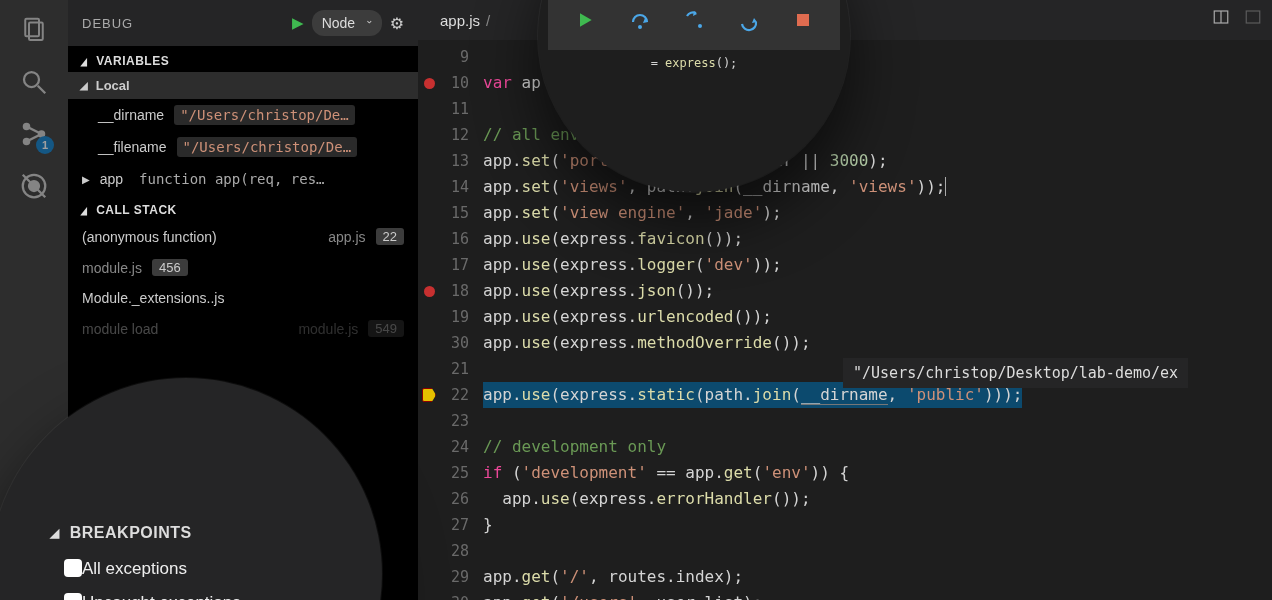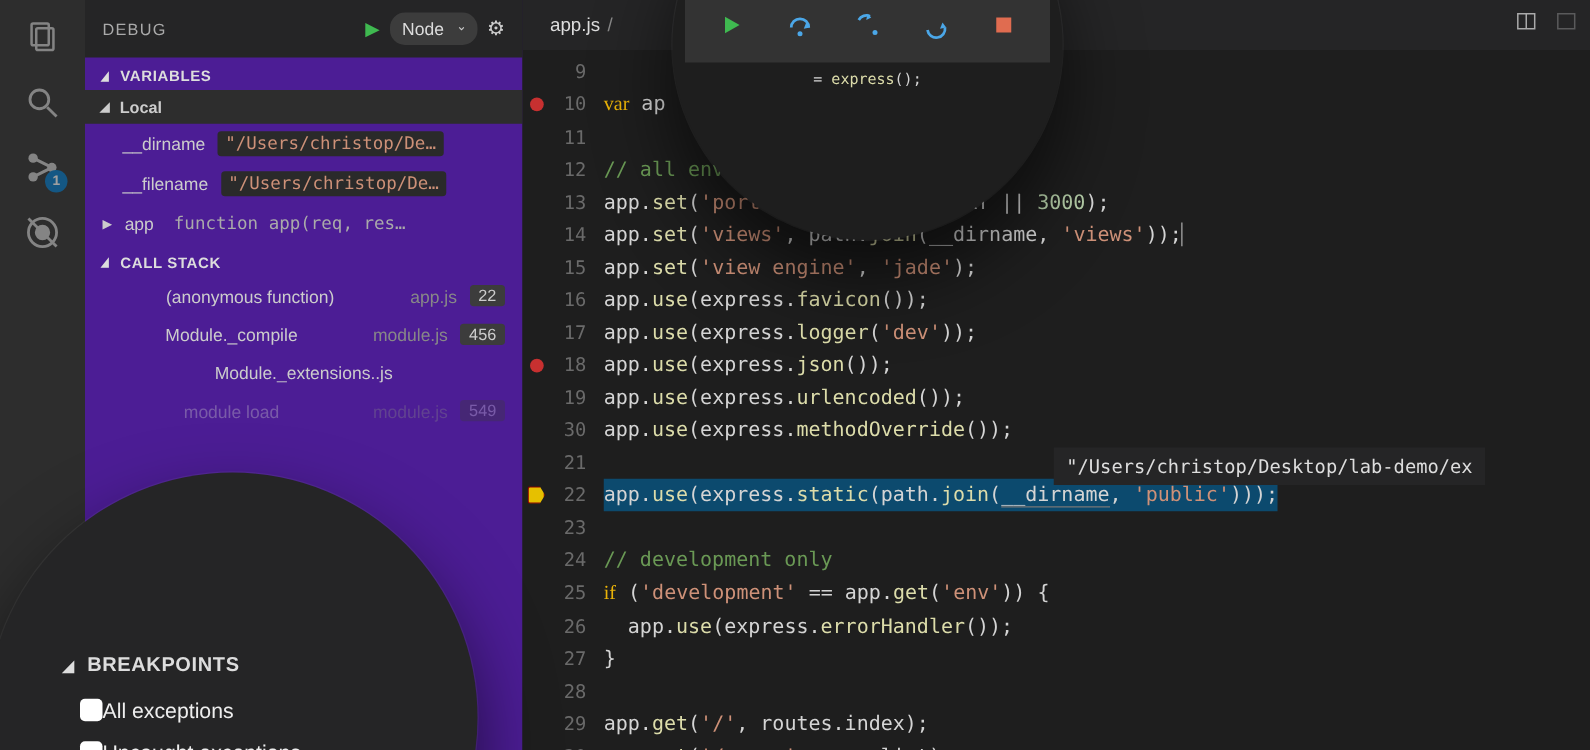--- a/index.html
+++ b/index.html
@@ -21,21 +21,21 @@
 .badge {
   position:absolute; bottom:-2px; right:-2px;
   background:#007acc; color:#fff; border-radius:10px;
   min-width:18px; height:18px; font-size:11px; font-weight:600;
   display:flex; align-items:center; justify-content:center;
 }
 
 
 .side-panel {
   position:absolute; left:68px; top:0; width:350px; height:100%;
-  background:#4c1d95;
+  background:#000000;
 }
 .debug-header {
   height:46px; display:flex; align-items:center; padding:0 14px; gap:8px;
   background:#252526;
 }
 .debug-title { font-size:13px; letter-spacing:1px; color:#aaa; flex:1;}
 .run-tri { color:#3fb950; font-size:15px;}
 .config-select {
   background:#3c3c3c; color:#ddd; border:none; border-radius:12px;
   height:26px; padding:0 26px 0 10px; font-size:14px;
@@ -63,21 +63,21 @@
 }
 .var-name { color:#ccc; }
 .var-val {
   font-family:Menlo,Consolas,monospace; color:#ce9178;
   background:#2a2a2a; padding:2px 6px; border-radius:3px;
   white-space:nowrap; overflow:hidden; text-overflow:ellipsis; max-width:200px;
 }
 .var-val.func { color:#aaa; background:transparent; font-style:normal;}
 .stack-row {
   display:flex; align-items:center; gap:10px; padding:7px 14px;
-  font-size:14px; color:#ccc;text-align:center;
+  font-size:14px; color:#ccc;
 }
 .stack-name { flex:1; white-space:nowrap; overflow:hidden; text-overflow:ellipsis;}
 .stack-file { color:#888; font-size:14px;}
 .stack-line {
   background:#3c3c3c; color:#ccc; padding:1px 7px; border-radius:3px; font-size:13px;
 }
 
 
 .bp-row {
   display:flex; align-items:flex-start; padding:7px 14px; font-size:17px; color:#eee;
@@ -113,21 +113,21 @@
 .bp-dot {
   width:11px; height:11px; border-radius:50%; background:#c73030;
   position:absolute; left:6px; top:8px;
 }
 .bp-cur {
   width:14px; height:14px; position:absolute; left:4px; top:6px;
   background:#e6c000; clip-path:polygon(0% 0%,70% 0%,100% 50%,70% 100%,0% 100%);
   border:1px solid #8c0000; border-radius:2px;
 }
 .src { white-space:pre; color:#d4d4d4;}
-.k{color:#eab308;font-family:Liberation Serif, serif;} .s{color:#ce9178;} .c{color:#6a9955;}
+.k{color:#ec4899;} .s{color:#ce9178;} .c{color:#6a9955;}
 .fn{color:#dcdcaa;} .num{color:#b5cea8;}
 .hl-line .src{ background:#0c4a6e; }
 .hl-line .gutter{}
 
 .hover-tooltip {
   position:absolute; background:#252526; color:#ddd;
   font-family:Menlo,Consolas,monospace; font-size:15px;
   padding:6px 10px; border:none;
 }
 
@@ -234,21 +234,20 @@
   <div class="section-head">
     <span class="twisty">◢</span>
     <span>CALL STACK</span>
   </div>
   <div class="stack-row">
     <span class="stack-name">(anonymous function)</span>
     <span class="stack-file">app.js</span>
     <span class="stack-line">22</span>
   </div>
   <div class="stack-row">
-    <span class="stack-name">Module._compile</span>
     <span class="stack-file">module.js</span>
     <span class="stack-line">456</span>
   </div>
   <div class="stack-row">
     <span class="stack-name">Module._extensions..js</span>
   </div>
   <div class="stack-row" style="opacity:.35">
     <span class="stack-name">module load</span>
     <span class="stack-file">module.js</span>
     <span class="stack-line">549</span>

